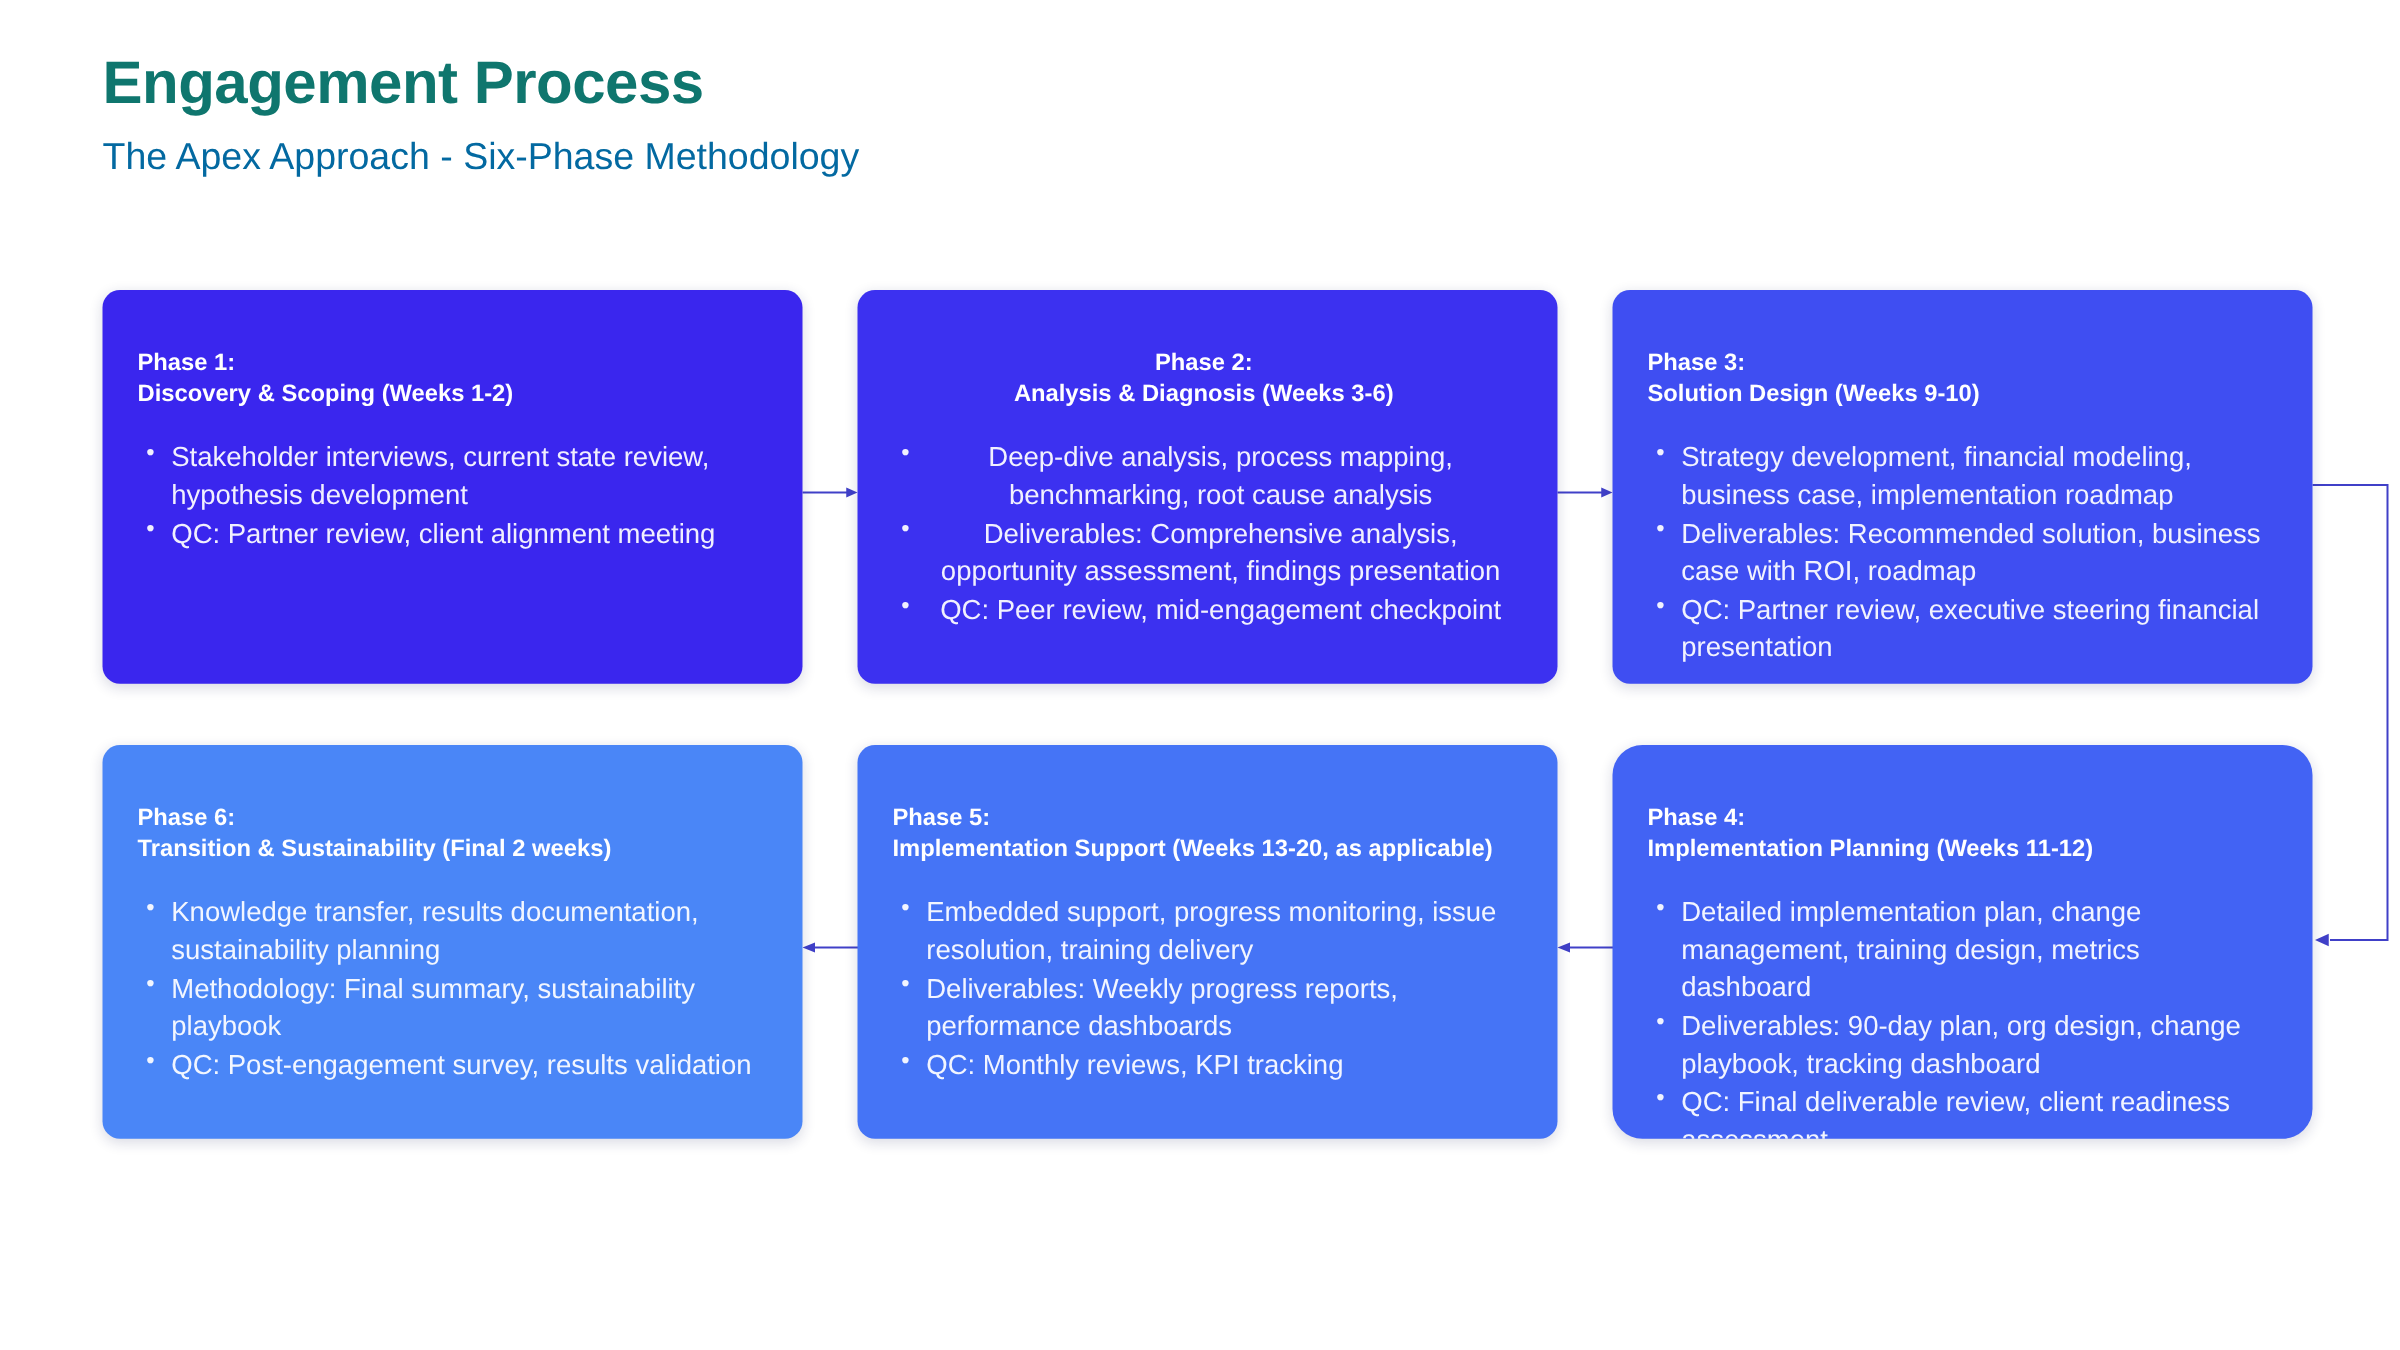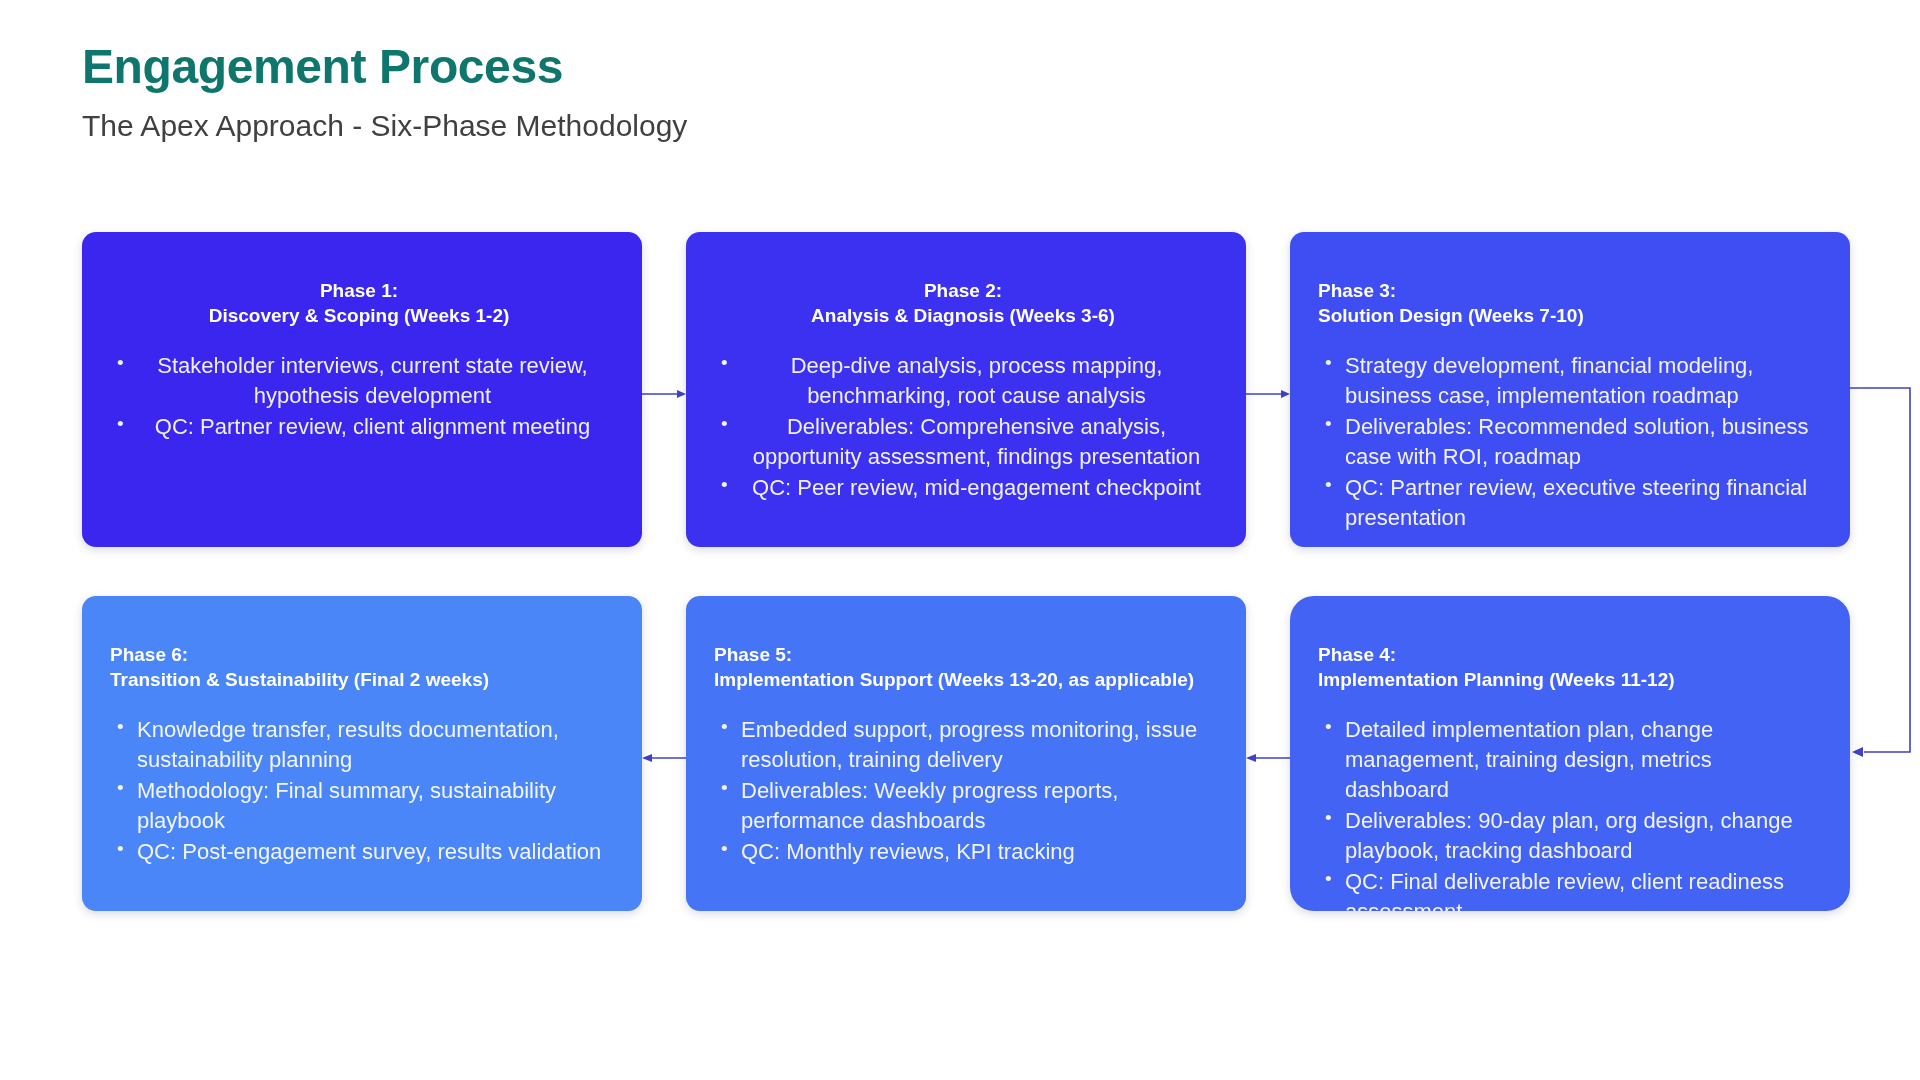--- a/index.html
+++ b/index.html
@@ -33,21 +33,21 @@
     font-weight: 700;
     color: #0f766e;
     letter-spacing: -0.4px;
     line-height: 1.12;
     margin: 0;
     white-space: nowrap;
   }
   .page-subtitle {
     font-size: 30px;
     font-weight: 400;
-    color: #404040;
+    color: #0369a1;
     line-height: 1.2;
     margin: 14px 0 0 0;
     white-space: nowrap;
   }
 
   
   .flow {
     position: absolute;
     left: 0;
     top: 0;
@@ -90,21 +90,21 @@
   .card-list li::before {
     content: "\2022";
     position: absolute;
     left: 7px;
     top: -1px;
     font-size: 19px;
     color: rgba(255,255,255,0.93);
   }
 
   
-  #card-1 { left: 82px;   top: 232px; width: 560px; height: 315px; text-align: center; }
+  #card-1 { left: 82px;   top: 232px; width: 560px; height: 315px; }
   #card-2 { left: 686px;  top: 232px; width: 560px; height: 315px; text-align: center; }
   #card-3 { left: 1290px; top: 232px; width: 560px; height: 315px; }
   
   #card-6 { left: 82px;   top: 596px; width: 560px; height: 315px; }
   #card-5 { left: 686px;  top: 596px; width: 560px; height: 315px; }
   #card-4 { left: 1290px; top: 596px; width: 560px; height: 315px; }
 
   
   .connector {
     position: absolute;
@@ -174,21 +174,21 @@
 Analysis &amp; Diagnosis (Weeks 3-6)</div>
       <ul class="card-list">
         <li>Deep-dive analysis, process mapping, benchmarking, root cause analysis</li>
         <li>Deliverables: Comprehensive analysis, opportunity assessment, findings presentation</li>
         <li>QC: Peer review, mid-engagement checkpoint</li>
       </ul>
     </div>
 
     <div class="card" id="card-3" style="background: rgb(63, 78, 242);">
       <div class="card-title">Phase 3:
-Solution Design (Weeks 7-10)</div>
+Solution Design (Weeks 9-10)</div>
       <ul class="card-list">
         <li>Strategy development, financial modeling, business case, implementation roadmap</li>
         <li>Deliverables: Recommended solution, business case with ROI, roadmap</li>
         <li>QC: Partner review, executive steering financial presentation</li>
       </ul>
     </div>
 
     <div class="card" id="card-4" style="background: rgb(66, 99, 244); border-radius: 24px;">
       <div class="card-title">Phase 4:
 Implementation Planning (Weeks 11-12)</div>

